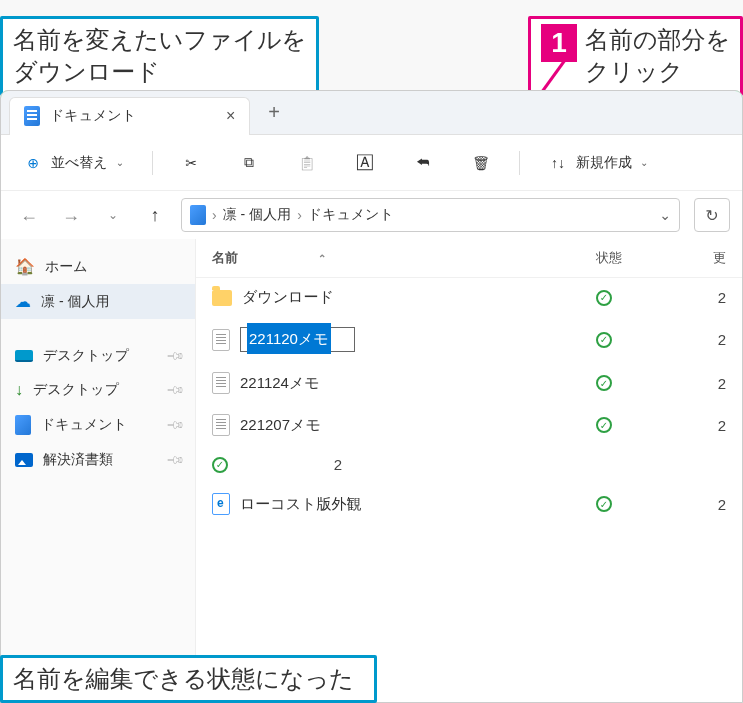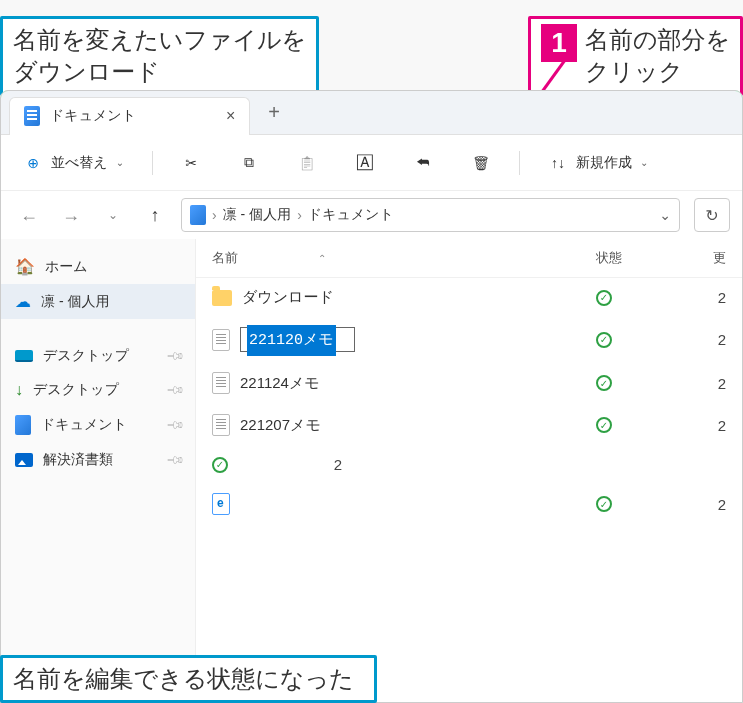--- a/index.html
+++ b/index.html
@@ -45,42 +45,42 @@
     .icon-home { font-size: 16px; }
     .icon-cloud { color: #0078d4; font-size: 16px; }
     .icon-desktop { width: 18px; height: 12px; background: #0099cc; border-radius: 2px; border-bottom: 2px solid #006699; }
     .icon-download { color: #2e8b2e; font-size: 16px; }
     .icon-docfolder { width: 16px; height: 20px; background: linear-gradient(135deg, #4a9eff, #2478d8); border-radius: 2px; }
     .icon-pictures { width: 18px; height: 14px; background: #0066cc; border-radius: 2px; position: relative; }
     .icon-pictures::after { content: ''; position: absolute; bottom: 2px; left: 3px; width: 0; height: 0; border-left: 4px solid transparent; border-right: 4px solid transparent; border-bottom: 5px solid white; }
     
     .file-list { flex: 1; background: white; }
     .list-header { display: flex; padding: 10px 16px; font-size: 13px; color: #555; border-bottom: 1px solid #f0f0f0; }
-    .col-name { flex: 1; display: flex; align-items: center; gap: 80px; }
+    .col-name { flex: 1; display: flex; align-items: center; gap: 80px; font-weight: bold; }
     .col-status { width: 100px; }
     .col-date { width: 30px; text-align: right; }
     .sort-arrow { font-size: 10px; color: #888; }
     
     .list-row { display: flex; align-items: center; padding: 10px 16px; font-size: 15px; color: #333; cursor: pointer; }
     .list-row .name-col { flex: 1; display: flex; align-items: center; gap: 10px; }
     .list-row .status-col { width: 100px; display: flex; align-items: center; }
     .list-row .date-col { width: 30px; text-align: right; color: #444; }
     
     .file-icon-folder { width: 20px; height: 16px; background: #ffd268; border-radius: 2px; position: relative; }
     .file-icon-folder::before { content: ''; position: absolute; top: -4px; left: 0; width: 8px; height: 4px; background: #ffd268; border-radius: 2px 2px 0 0; }
     .file-icon-txt { width: 18px; height: 22px; background: white; border: 1px solid #bbb; border-radius: 2px; position: relative; }
     .file-icon-txt::after { content: ''; position: absolute; top: 4px; left: 3px; right: 3px; height: 1px; background: #999; box-shadow: 0 3px 0 #999, 0 6px 0 #999, 0 9px 0 #999; }
     .file-icon-html { width: 18px; height: 22px; background: white; border: 1px solid #4a9eff; border-radius: 2px; position: relative; }
     .file-icon-html::after { content: 'e'; position: absolute; top: 2px; left: 4px; color: #0078d4; font-size: 12px; font-weight: bold; }
     
     .status-check { width: 16px; height: 16px; border: 2px solid #2ea043; border-radius: 50%; display: flex; align-items: center; justify-content: center; color: #2ea043; font-size: 10px; }
     .status-check::after { content: '✓'; }
     
     .rename-input { border: 1px solid #666; padding: 2px 6px; font-size: 15px; background: white; width: 115px; font-family: inherit; }
-    .rename-selected { background: #0078d4; color: white; padding: 7px 2px; font-family: Liberation Mono, monospace; }
+    .rename-selected { background: #0078d4; color: white; padding: 7px 2px; }
     
     .leader-line { position: absolute; pointer-events: none; }
     .leader-magenta { top: 60px; left: 300px; width: 270px; height: 360px; }
     .leader-blue { top: 428px; left: 78px; width: 176px; height: 270px; }
     
     .callout-bottom { position: absolute; bottom: 0; left: 0; border: 3px solid #0099cc; background: white; padding: 5px 20px 5px 10px; font-size: 24px; color: #333; border-radius: 2px; }
   </style>
 </head>
 <body>
 
@@ -260,20 +260,21 @@
       <div class="list-row">
         <div class="status-col">
             <div class="status-check"></div>
           </div>
         <div class="date-col">2</div>
       </div>
 
       <div class="list-row">
         <div class="name-col">
           <div class="file-icon-html"></div>
+          <span>ローコスト版外観</span>
         </div>
         <div class="status-col">
             <div class="status-check"></div>
           </div>
         <div class="date-col">2</div>
       </div>
 
     </div>
   </div>
 </div>

